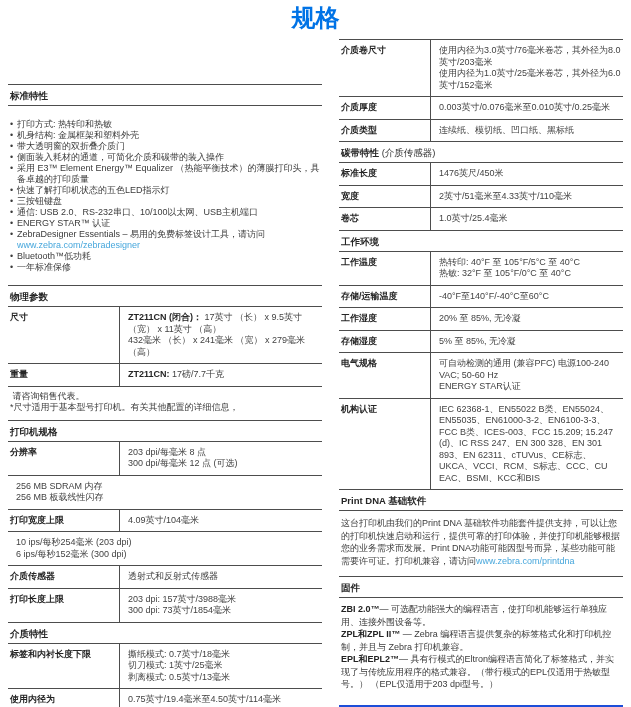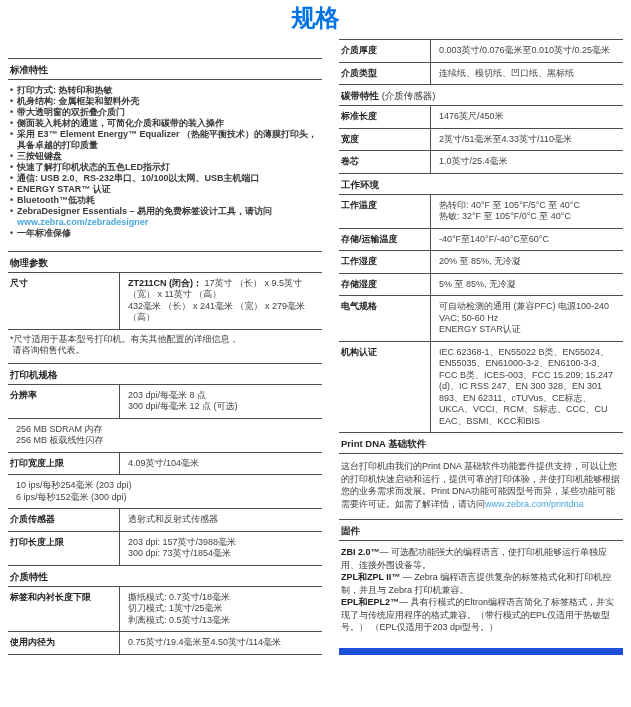--- a/index.html
+++ b/index.html
@@ -28,25 +28,24 @@
     color: #222222;
     padding: 5px 2px 4px 2px;
     border-bottom: 1px solid #4d4d4d;
     line-height: 11px;
   }
   .sec-h.bt { border-top: 1px solid #4d4d4d; }
   .sec-h .hnote { font-weight: normal; color: #333333; }
 
   .bullets {
     list-style: none;
-    margin: 5px 0 12px 0;
+    margin: 13px 0 12px 0;
     padding: 0 0 0 2px;
     font-size: 9px;
     line-height: 11px;
-    font-weight: bold;
   }
   .bullets li { padding-left: 7px; position: relative; }
   .bullets li::before { content: "•"; position: absolute; left: 0; top: 0; }
 
   a.link { color: #47A7DC; text-decoration: none; cursor: pointer; }
 
   .row {
     display: flex;
     border-bottom: 1px solid #4d4d4d;
     font-size: 9px;
@@ -106,40 +105,44 @@
 
     <div class="col-l">
 
       <div class="sec-h bt"><b>标准特性</b></div>
       <ul class="bullets">
         <li>打印方式: 热转印和热敏</li>
         <li>机身结构: 金属框架和塑料外壳</li>
         <li>带大透明窗的双折叠介质门</li>
         <li>侧面装入耗材的通道，可简化介质和碳带的装入操作</li>
         <li>采用 E3™ Element Energy™ Equalizer （热能平衡技术）的薄膜打印头，具备卓越的打印质量</li>
+        <li>快速了解打印机状态的五色LED指示灯</li>
         <li>三按钮键盘</li>
-        <li>快速了解打印机状态的五色LED指示灯</li>
         <li>通信: USB 2.0、RS-232串口、10/100以太网、USB主机端口</li>
         <li>ENERGY STAR™ 认证</li>
+        <li><span>ZebraDesigner Essentials – 易用的免费标签设计工具，请访问</span> <a class="link">www.zebra.com/zebradesigner</a></li>
         <li>Bluetooth™低功耗</li>
-        <li><span>ZebraDesigner Essentials – 易用的免费标签设计工具，请访问</span> <a class="link">www.zebra.com/zebradesigner</a></li>
         <li>一年标准保修</li>
       </ul>
 
       <div class="sec-h bt"><b>物理参数</b></div>
       <div class="tbl">
         <div class="row">
           <div class="lbl">尺寸</div>
           <div class="val">
             <div><b>ZT211CN (闭合)：</b><span> 17英寸 （长） x 9.5英寸 （宽） x 11英寸 （高）</span></div>
             <div>432毫米 （长） x 241毫米 （宽） x 279毫米 （高）</div>
           </div>
         </div>
-      </div>
-      <div class="footnote"><div>*尺寸适用于基本型号打印机。有关其他配置的详细信息，</div><div> 请咨询销售代表。</div></div>
+        <div class="row">
+          <div class="lbl">重量</div>
+          <div class="val"><b>ZT211CN:</b><span> 17磅/7.7千克</span></div>
+        </div>
+      </div>
+      <div class="footnote"><div> 请咨询销售代表。</div><div>*尺寸适用于基本型号打印机。有关其他配置的详细信息，</div></div>
 
       <div class="sec-h bt"><b>打印机规格</b></div>
       <div class="tbl">
         <div class="row">
           <div class="lbl">分辨率</div>
           <div class="val">
               <div>203 dpi/每毫米 8 点</div>
               <div>300 dpi/每毫米 12 点 (可选)</div>
             </div>
         </div>
@@ -192,20 +195,27 @@
               <div>0.75英寸/19.4毫米至4.50英寸/114毫米</div>
             </div>
         </div>
       </div>
     </div>
 
     <div class="col-r">
 
       <div class="tbl bt">
         <div class="row">
+          <div class="lbl">介质卷尺寸</div>
+          <div class="val">
+              <div>使用内径为3.0英寸/76毫米卷芯，其外径为8.0英寸/203毫米</div>
+              <div>使用内径为1.0英寸/25毫米卷芯，其外径为6.0英寸/152毫米</div>
+            </div>
+        </div>
+        <div class="row">
           <div class="lbl">介质厚度</div>
           <div class="val">
               <div>0.003英寸/0.076毫米至0.010英寸/0.25毫米</div>
             </div>
         </div>
         <div class="row">
           <div class="lbl">介质类型</div>
           <div class="val">
               <div>连续纸、模切纸、凹口纸、黑标纸</div>
             </div>
@@ -270,21 +280,21 @@
         </div>
         <div class="row">
           <div class="lbl">机构认证</div>
           <div class="val">
               <div>IEC 62368-1、EN55022 B类、EN55024、EN55035、EN61000-3-2、EN6100-3-3、FCC B类、ICES-003、FCC 15.209; 15.247 (d)、IC RSS 247、EN 300 328、EN 301 893、EN 62311、cTUVus、CE标志、UKCA、VCCI、RCM、S标志、CCC、CU EAC、BSMI、KCC和BIS</div>
             </div>
         </div>
       </div>
 
       <div class="sec-h"><b>Print DNA 基础软件</b></div>
-      <p class="para"><span>这台打印机由我们的Print DNA 基础软件功能套件提供支持，可以让您的打印机快速启动和运行，提供可靠的打印体验，并使打印机能够根据您的业务需求而发展。Print DNA功能可能因型号而异，某些功能可能需要许可证。如需了解详情，请访问</span><a class="link">www.zebra.com/printdna</a></p>
+      <p class="para"><span>这台打印机由我们的Print DNA 基础软件功能套件提供支持，可以让您的打印机快速启动和运行，提供可靠的打印体验，并使打印机能够根据您的业务需求而发展。Print DNA功能可能因型号而异，某些功能可能需要许可证。打印机兼容，请访问</span><a class="link">www.zebra.com/printdna</a></p>
 
       <div class="sec-h bt"><b>固件</b></div>
       <div class="fw">
         <p><b>ZBI 2.0™</b><span>— 可选配功能强大的编程语言，使打印机能够运行单独应用、连接外围设备等。</span></p>
         <p><b>ZPL和ZPL II™</b><span> — Zebra 编程语言提供复杂的标签格式化和打印机控制，并且与 Zebra 打印机兼容。</span></p>
         <p><b>EPL和EPL2™</b><span>— 具有行模式的Eltron编程语言简化了标签格式，并实现了与传统应用程序的格式兼容。（带行模式的EPL仅适用于热敏型号。） （EPL仅适用于203 dpi型号。）</span></p>
       </div>
     </div>
 
   </div>

